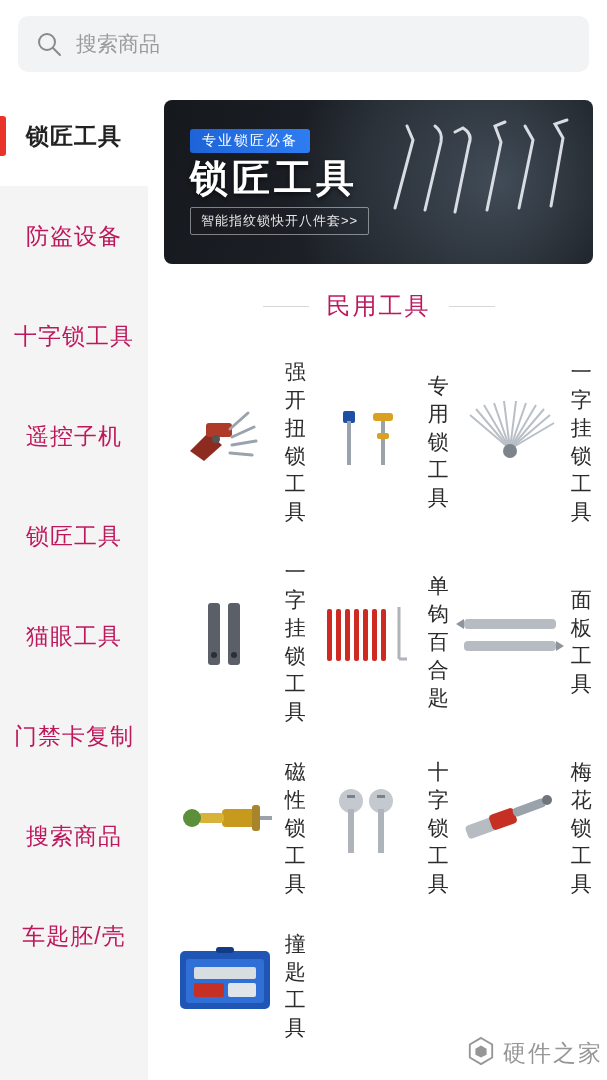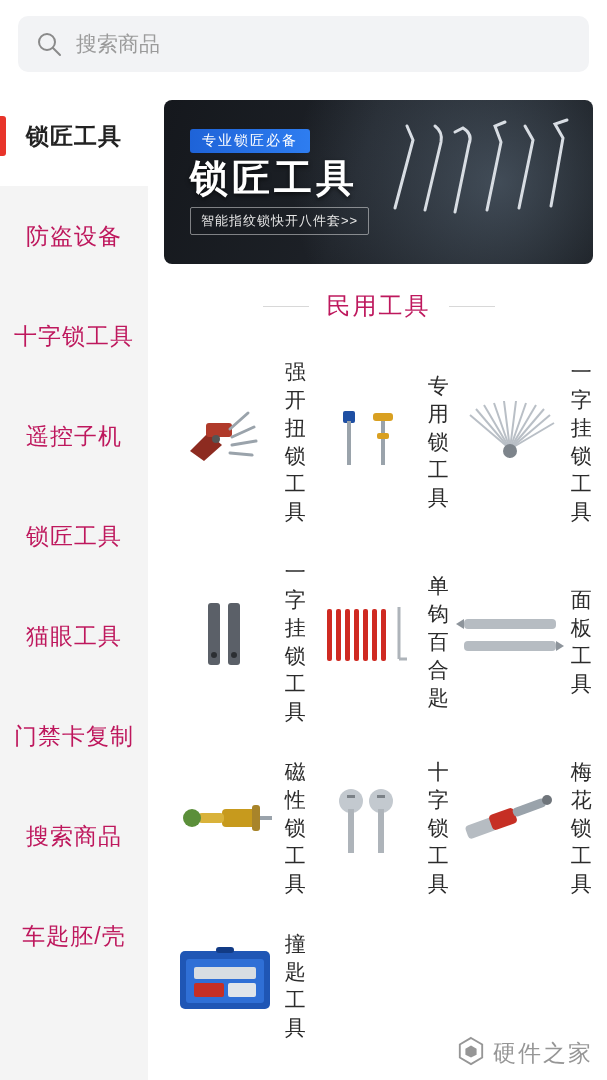--- a/index.html
+++ b/index.html
@@ -175,21 +175,21 @@
     margin-top: 12px;
     font-size: 21px;
     color: #2b2b2b;
     text-align: center;
     letter-spacing: 0.5px;
   }
 
   
   .watermark {
     position: absolute;
-    right: 14px; bottom: 10px;
+    right: 4px; bottom: 10px;
     display: flex; align-items: center; gap: 8px;
     opacity: .9;
   }
   .wm-text {
     font-size: 23px; color: #8b8b8b; letter-spacing: 2px;
   }
 </style>
 </head>
 <body>
 

